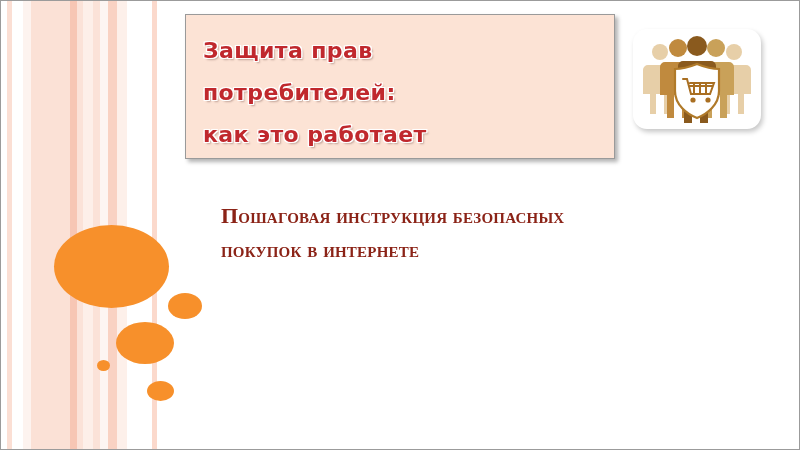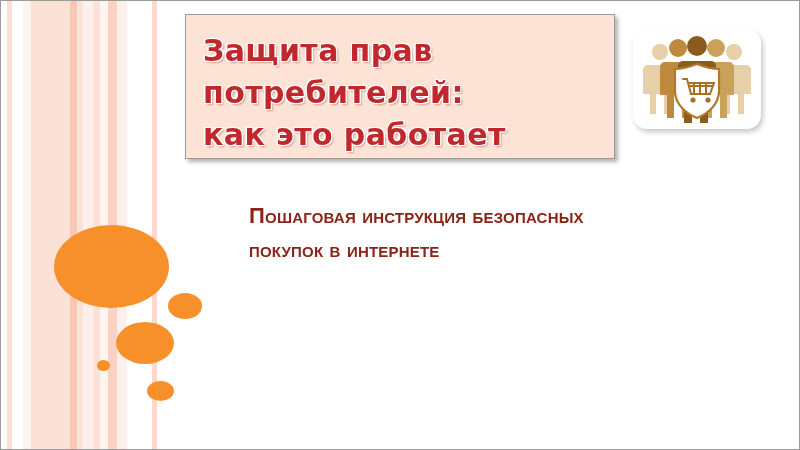--- a/index.html
+++ b/index.html
@@ -69,42 +69,42 @@
     box-sizing: border-box;
     background: #fce3d5;
     border: 1px solid #9a9a9a;
     box-shadow: 3px 3px 4px rgba(0,0,0,0.30);
   }
   #title-text {
     margin: 0;
     padding: 15px 0 0 17px;
     font-family: "DejaVu Sans", sans-serif;
     font-weight: bold;
-    font-size: 30px;
+    font-size: 22px;
     line-height: 42px;
     color: #c0282d;
     letter-spacing: 0.4px;
     white-space: pre-line;
     text-shadow:
       -1.2px -1.2px 0 #ffffff,
        1.2px -1.2px 0 #ffffff,
       -1.2px  1.2px 0 #ffffff,
        1.2px  1.2px 0 #ffffff,
        0 0 2px #ffffff,
        2px 2px 2px rgba(120,80,70,0.45);
   }
 
   
   #subtitle {
     position: absolute;
-    left: 248px;
+    left: 220px;
     top: 198px;
     width: 400px;
     margin: 0;
-    font-family: Liberation Sans, sans-serif;
+    font-family: Liberation Serif, serif;
     font-weight: bold;
     font-size: 22px;
     line-height: 34px;
     color: #8b2317;
     font-variant: small-caps;
     letter-spacing: 0.2px;
   }
 
   
   #icon-card {

